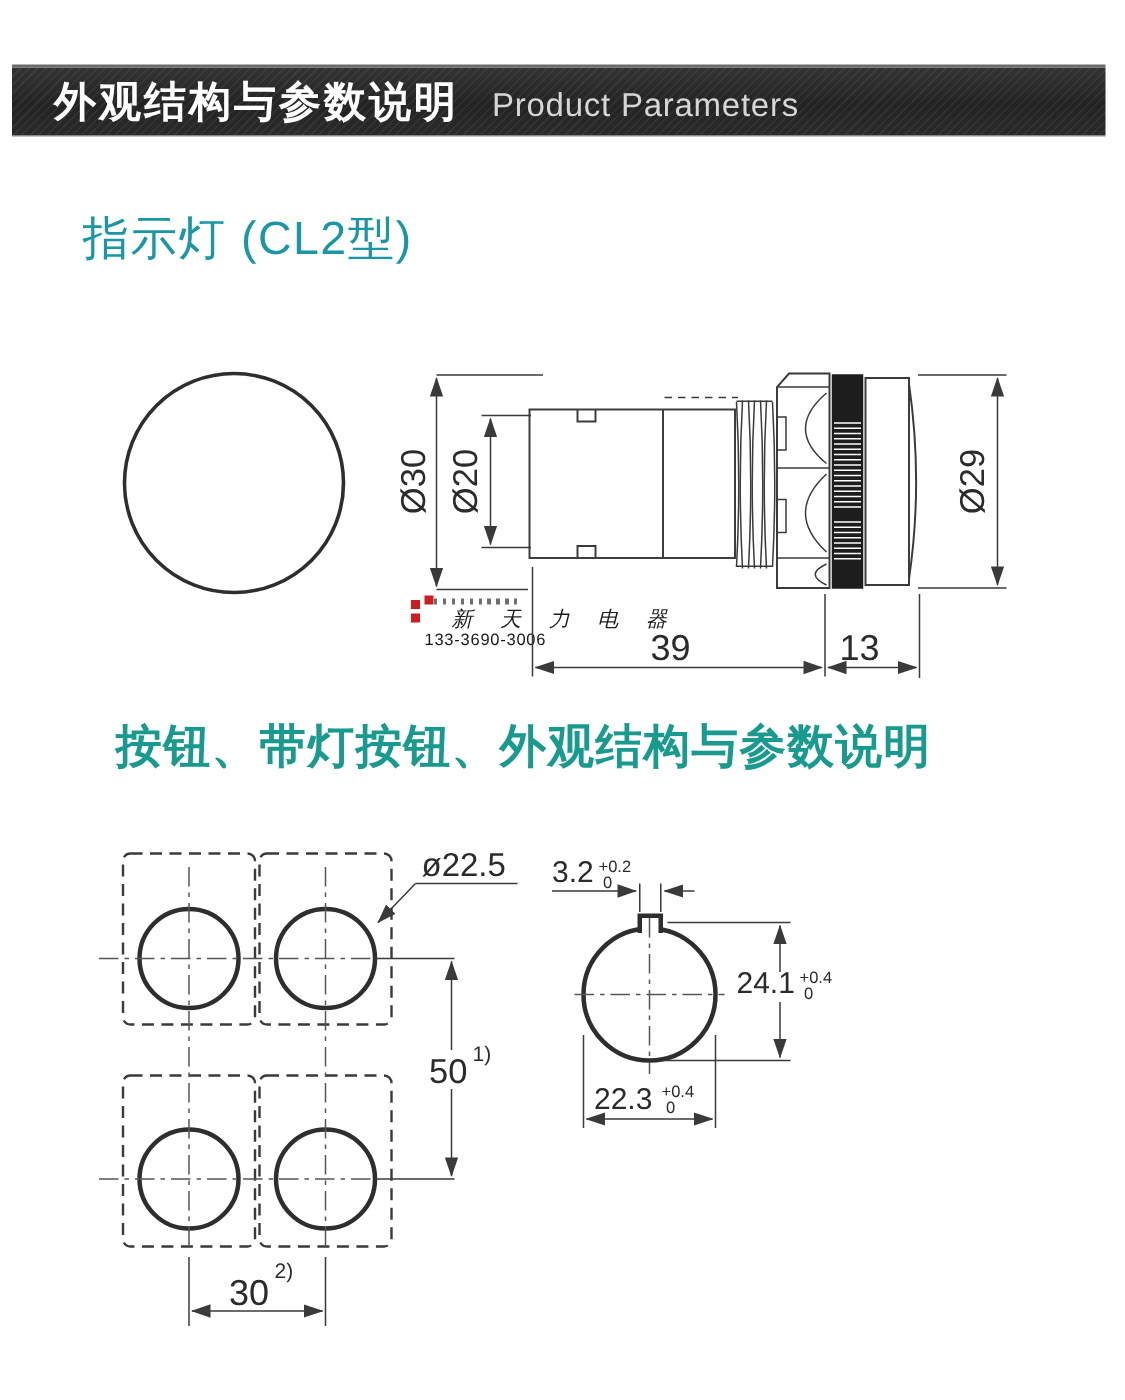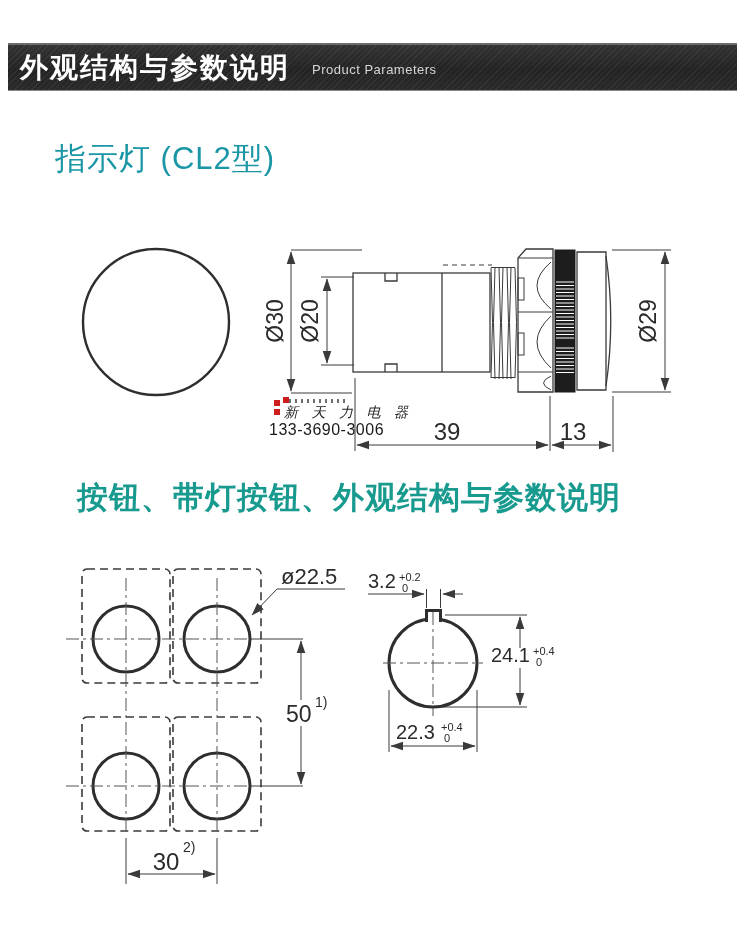--- a/index.html
+++ b/index.html
@@ -8,48 +8,48 @@
     font-family:"Liberation Sans",sans-serif;overflow:hidden;
   }
   
   .header-bar{
     position:absolute;left:8px;top:43px;width:729px;height:47px;
     background:
       repeating-linear-gradient(135deg, rgba(255,255,255,.06) 0 1px, rgba(0,0,0,0) 1px 4px),
       linear-gradient(#333 0%, #232323 55%, #2a2a2a 100%);
     border-top:2px solid #6b6b6b;
     box-shadow:0 1px 0 #888;
-    display:flex;align-items:center;gap:22px;padding-left:12px;box-sizing:border-box;
+    display:flex;align-items:center;gap:22px;padding-left:28px;box-sizing:border-box;
   }
   .header-cn{color:#ffffff;font-size:28px;font-weight:bold;letter-spacing:2px;}
-  .header-en{color:#d6d6d6;font-size:13px;letter-spacing:.5px;padding-top:4px;}
+  .header-en{color:#d6d6d6;font-size:22px;letter-spacing:.5px;padding-top:4px;}
   
   .h-sec1{
     position:absolute;left:55px;top:138px;
     color:#1a96a5;font-size:31px;font-weight:normal;letter-spacing:1px;
   }
   .h-sec2{
     position:absolute;left:77px;top:477px;
     color:#199a8f;font-size:31px;font-weight:bold;letter-spacing:1px;white-space:nowrap;
   }
   
   .wm-sq{position:absolute;width:6px;height:6px;background:#cc1e1e;}
   .wm-slogan{
     position:absolute;left:289px;top:399px;width:56px;height:4px;
     background:repeating-linear-gradient(90deg,#4a4a4a 0 2px,transparent 2px 6px);
     opacity:.8;
   }
   .wm-brand{
-    position:absolute;left:284px;top:404px;
-    font-family:Liberation Serif, serif;font-style:italic;
+    position:absolute;left:301px;top:404px;
+    font-family:Liberation Mono, monospace;font-style:italic;
     font-size:14px;color:#1c1c1c;letter-spacing:5px;white-space:nowrap;
   }
   .wm-phone{
-    position:absolute;left:269px;top:421px;
-    font-size:16px;color:#1a1a1a;letter-spacing:.5px;text-align:right;
+    position:absolute;left:283px;top:421px;
+    font-size:11px;color:#1a1a1a;letter-spacing:.5px;text-align:right;
   }
   
   svg.draw{position:absolute;left:0;top:0;}
   .ln{stroke:#3a3a3a;stroke-width:1.3;fill:none;}
   .thin{stroke:#3a3a3a;stroke-width:1;fill:none;}
   .thick{stroke:#2e2e2e;stroke-width:3;fill:none;}
   .med{stroke:#2e2e2e;stroke-width:2.4;fill:none;}
   .cl{stroke:#555;stroke-width:1;fill:none;stroke-dasharray:13 4 3 4;}
   .dash{stroke:#3a3a3a;stroke-width:1.6;fill:none;stroke-dasharray:8 5;}
   .dim{stroke:#3a3a3a;stroke-width:1;fill:none;}

